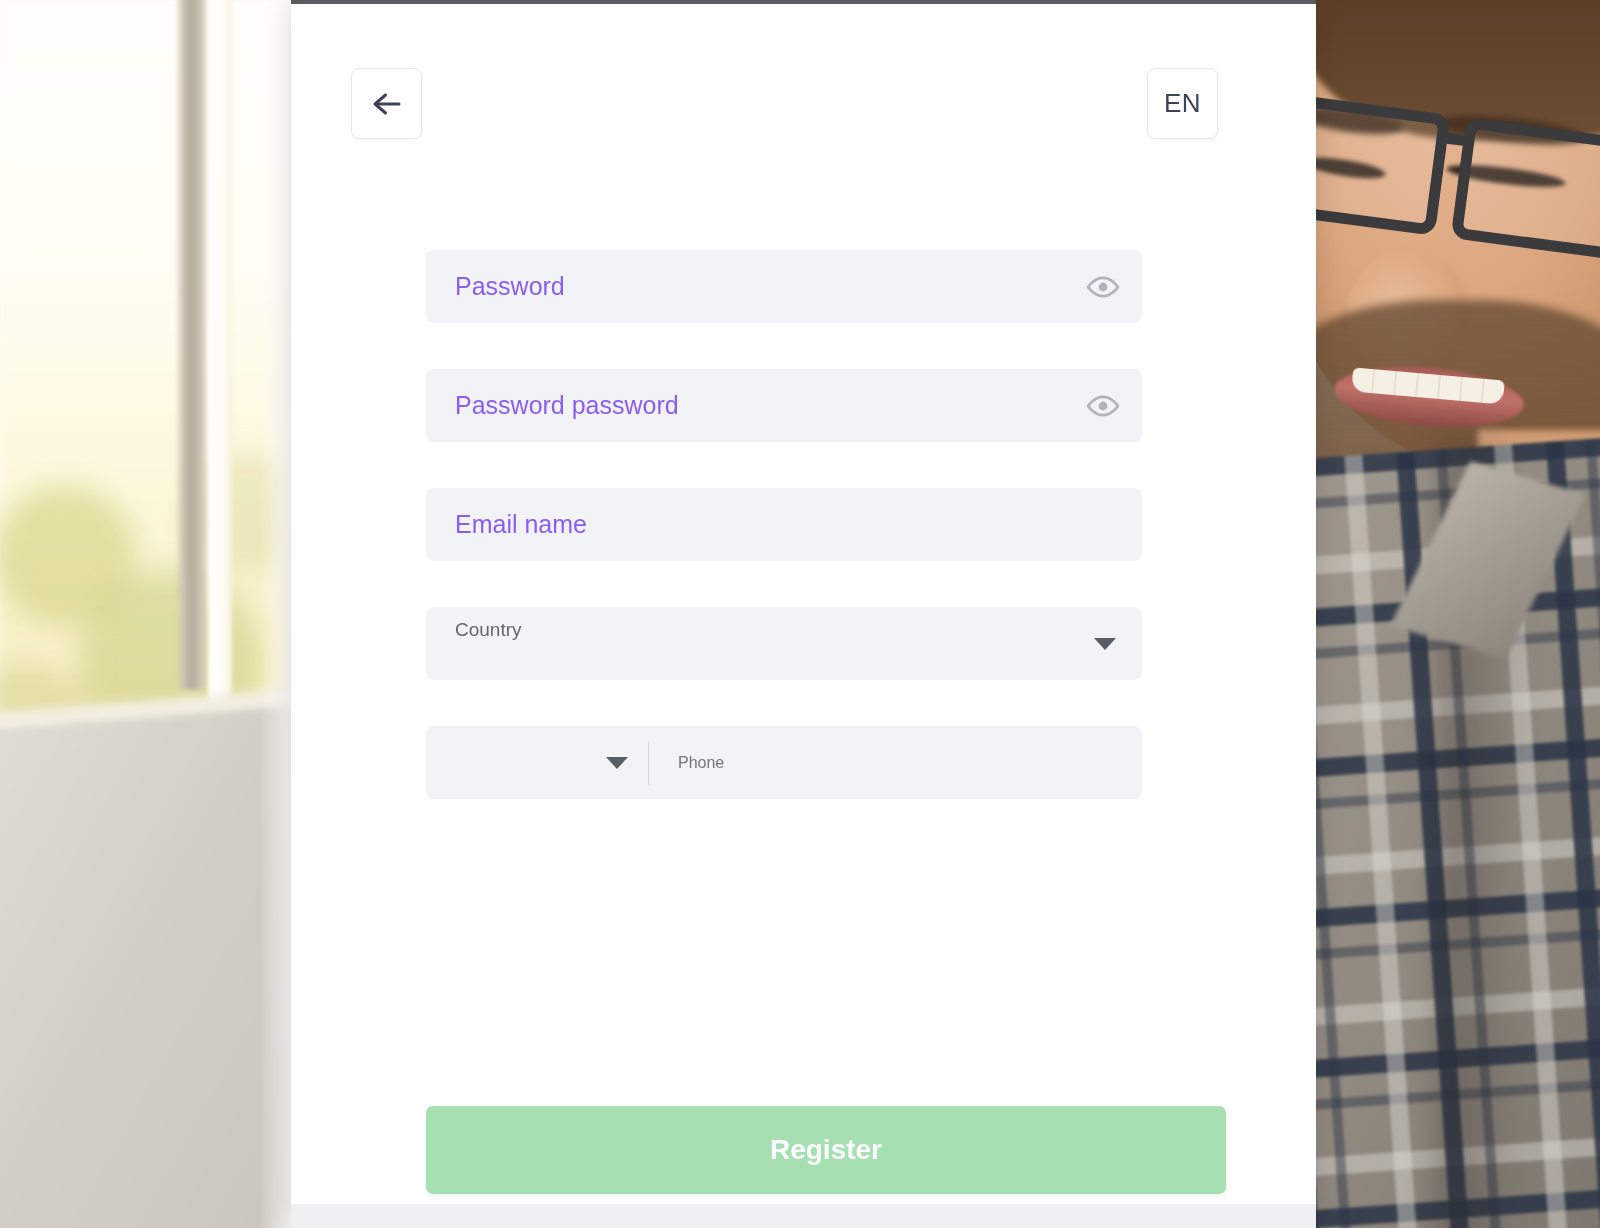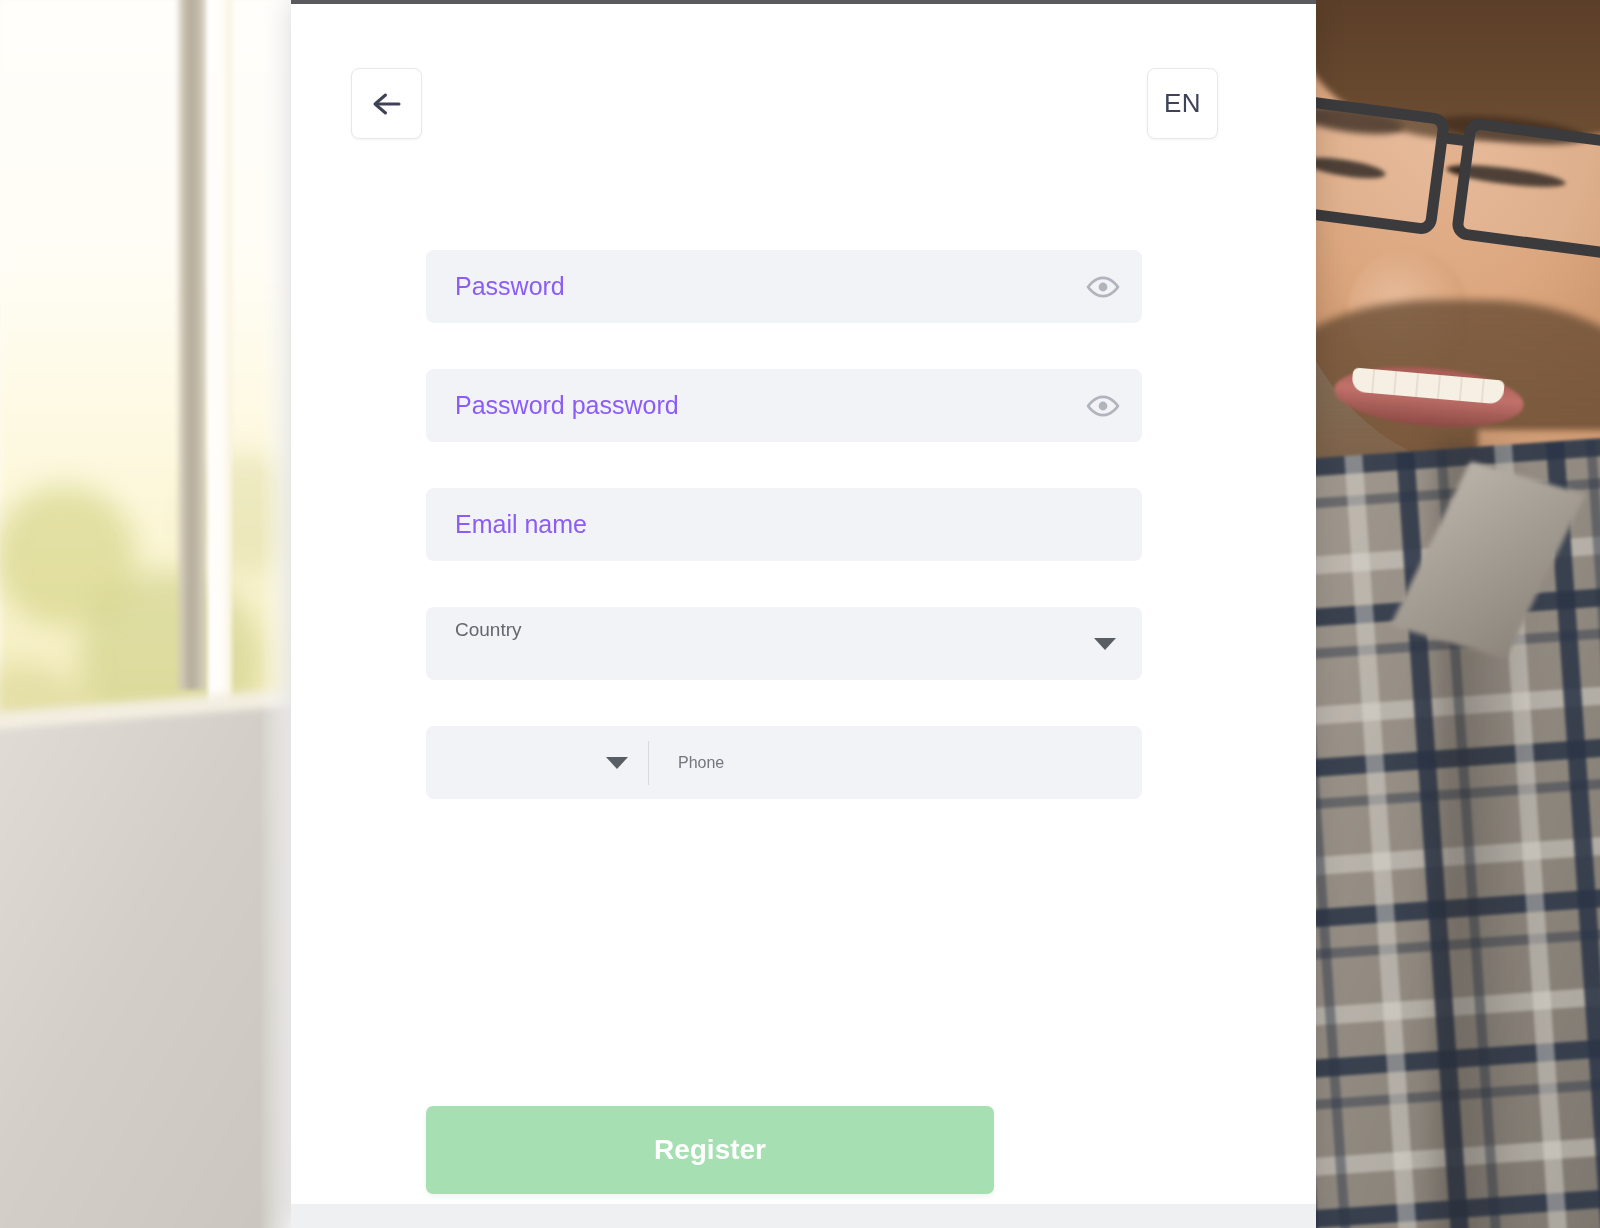--- a/index.html
+++ b/index.html
@@ -395,21 +395,21 @@
     padding-left: 29px;
     font-size: 16px;
     color: #72767e;
     user-select: none;
   }
 
   
   .register-btn {
     position: absolute;
     left: 135px; top: 1106px;
-    width: 568px; height: 88px;
+    width: 800px; height: 88px;
     background: #a6dfb2;
     border: none;
     border-radius: 7px;
     color: #ffffff;
     font-size: 28px;
     font-weight: bold;
     font-family: "Liberation Sans", sans-serif;
     cursor: pointer;
     box-shadow: 0 2px 5px rgba(0,0,0,0.06);
   }

